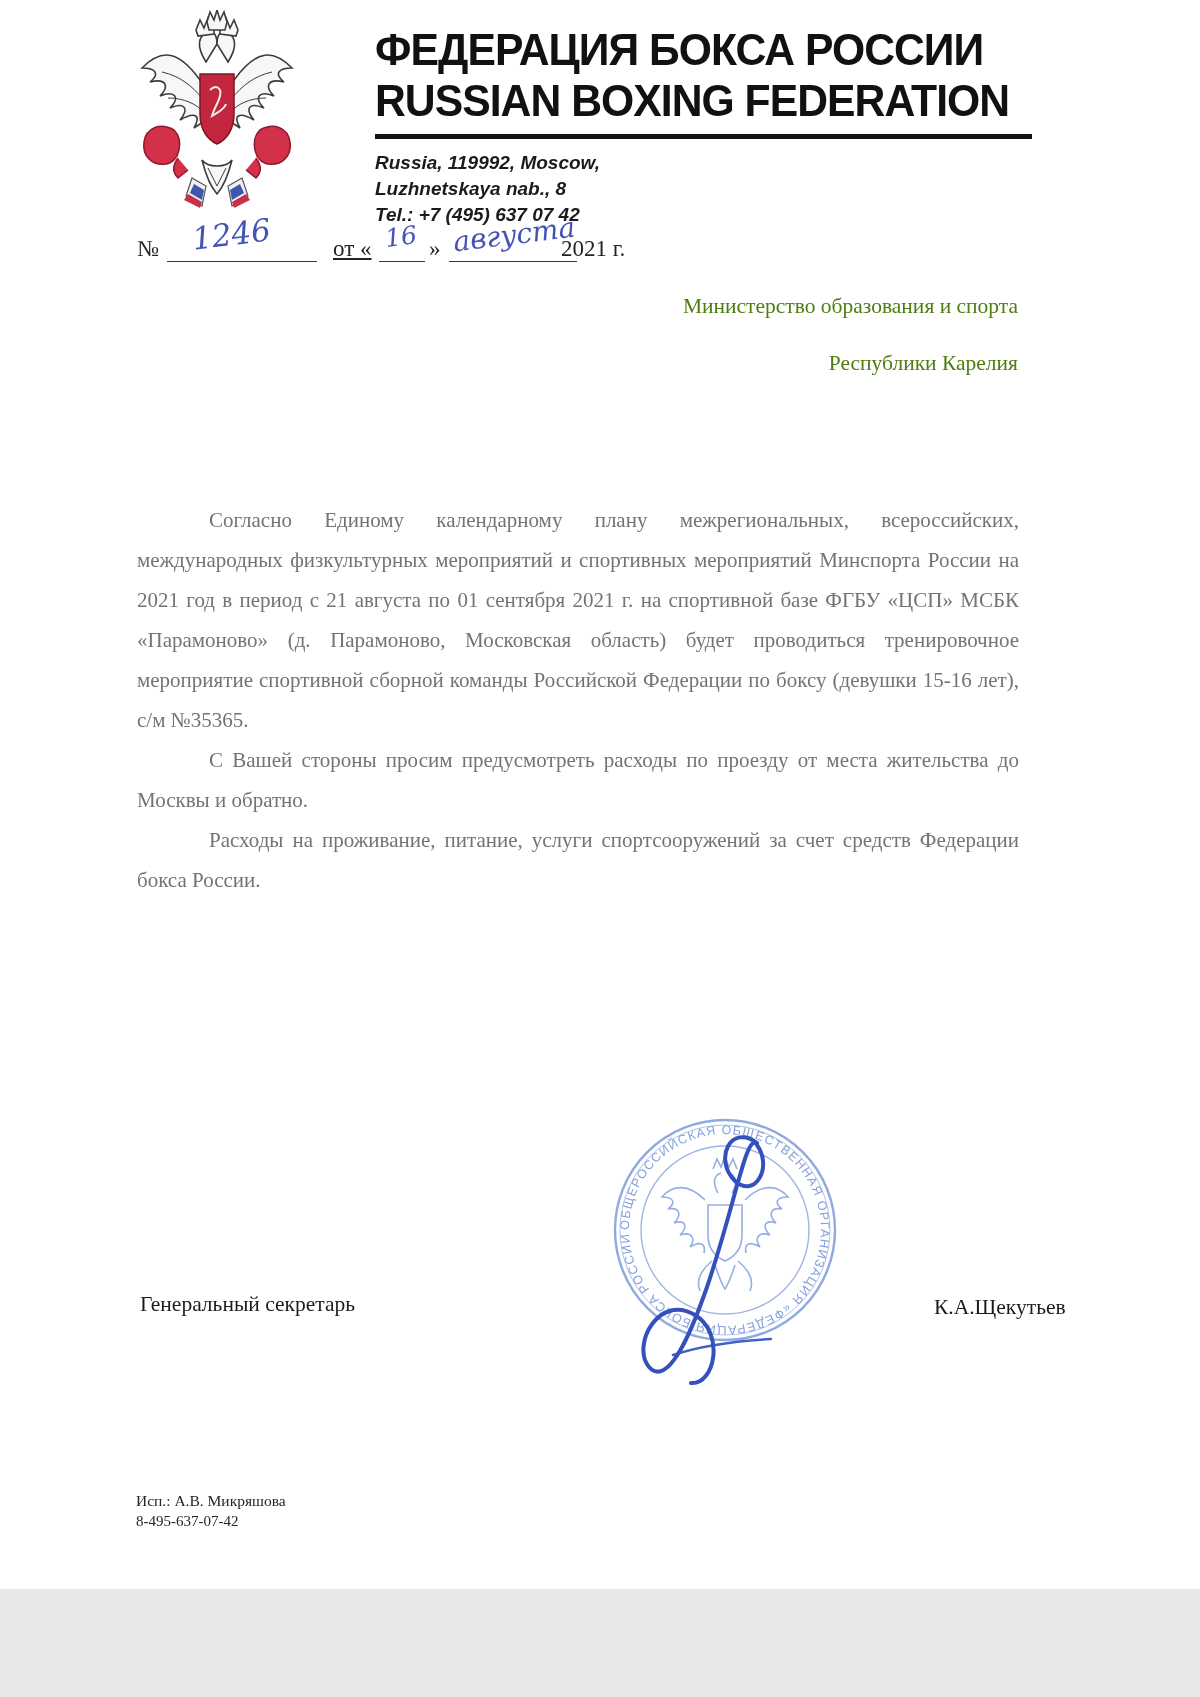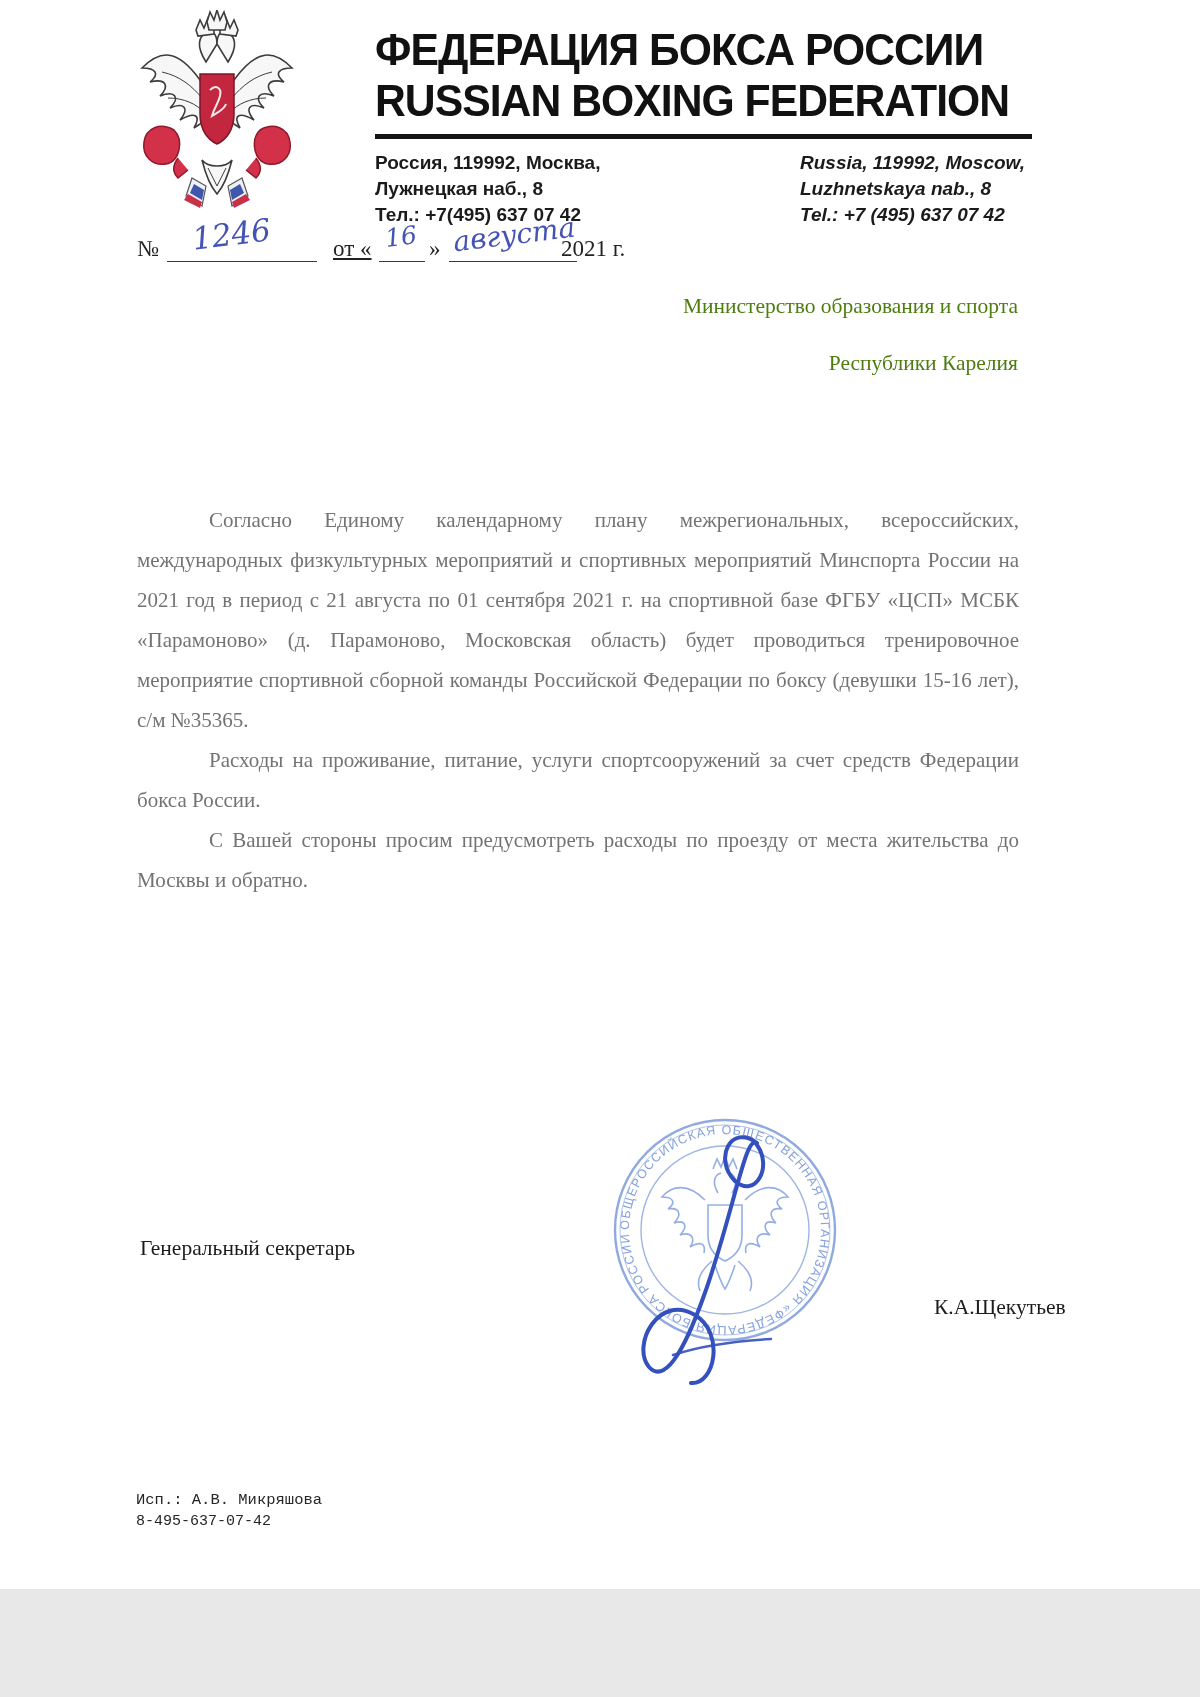--- a/index.html
+++ b/index.html
@@ -58,26 +58,26 @@
     text-align:right;font-size:21.5px;line-height:57px;color:#4d7c0f;
   }
   
   .body-text{
     position:absolute;left:137px;top:500px;width:882px;
     font-size:21px;line-height:40px;
     text-align:justify;color:#737373;
   }
   .body-text p{margin:0;text-indent:72px;}
   
-  .sig-position{position:absolute;left:140px;top:1236px;font-size:21.5px;color:#1c1c1c;}
+  .sig-position{position:absolute;left:140px;top:1292px;font-size:21.5px;color:#1c1c1c;}
   .sig-name{position:absolute;left:934px;top:1295px;font-size:21.5px;color:#1c1c1c;}
   .stamp{position:absolute;left:600px;top:1105px;width:250px;height:250px;}
   .signature-svg{position:absolute;left:585px;top:1095px;width:300px;height:330px;pointer-events:none;}
   
-  .footer{position:absolute;left:136px;top:1490px;font-size:15.5px;line-height:21px;color:#262626;font-family:Liberation Mono, monospace;}
+  .footer{position:absolute;left:136px;top:1490px;font-size:15.5px;line-height:21px;color:#262626;}
   .footer .phone{font-size:15px;}
 </style>
 </head>
 <body>
 
 <div class="page">
 
   <svg class="emblem" viewBox="0 0 190 210">
     <g stroke="#3c3c3c" stroke-width="1.6" fill="#f7f7f7">
 
@@ -120,25 +120,20 @@
       <path d="M66 184 L80 192 L78 198 L62 190 Z" fill="#c8304a" stroke="none"></path>
       <path d="M124 184 L110 192 L112 198 L128 190 Z" fill="#c8304a" stroke="none"></path>
     </g>
   </svg>
 
   <div class="head-block">
     <div class="head-title">ФЕДЕРАЦИЯ БОКСА РОССИИ</div>
     <div class="head-title">RUSSIAN BOXING FEDERATION</div>
     <div class="head-rule"></div>
     <div class="addr-row">
-      <div class="addr-col ru">
-        <div>Россия, 119992, Москва,</div>
-        <div>Лужнецкая наб., 8</div>
-        <div>Тел.: +7(495) 637 07 42</div>
-      </div>
       <div class="addr-col en">
         <div>Russia, 119992, Moscow,</div>
         <div>Luzhnetskaya nab., 8</div>
         <div>Tel.: +7 (495) 637 07 42</div>
       </div>
     </div>
   </div>
 
   <div class="refline">
     <span class="lbl" style="left:0;">№</span>
@@ -153,22 +148,22 @@
     <span class="lbl" style="left:424px;">2021 г.</span>
   </div>
 
   <div class="recipient">
     <div>Министерство образования и спорта</div>
     <div>Республики Карелия</div>
   </div>
 
   <div class="body-text">
     <p>Согласно Единому календарному плану межрегиональных, всероссийских, международных физкультурных мероприятий и спортивных мероприятий Минспорта России на 2021 год в период с 21 августа по 01 сентября 2021 г. на спортивной базе ФГБУ «ЦСП» МСБК «Парамоново» (д. Парамоново, Московская область) будет проводиться тренировочное мероприятие спортивной сборной команды Российской Федерации по боксу (девушки 15-16 лет), с/м №35365.</p>
+    <p>С Вашей стороны просим предусмотреть расходы по проезду от места жительства до Москвы и обратно.</p>
     <p>Расходы на проживание, питание, услуги спортсооружений за счет средств Федерации бокса России.</p>
-    <p>С Вашей стороны просим предусмотреть расходы по проезду от места жительства до Москвы и обратно.</p>
   </div>
 
   <div class="sig-position">Генеральный секретарь</div>
   <div class="sig-name">К.А.Щекутьев</div>
 
   <svg class="stamp" viewBox="0 0 250 250">
     <defs>
       <path id="ring" d="M 29 125 A 96 96 0 1 1 221 125 A 96 96 0 1 1 29 125"></path>
     </defs>
     <g fill="none" stroke="#7d9bdb">

